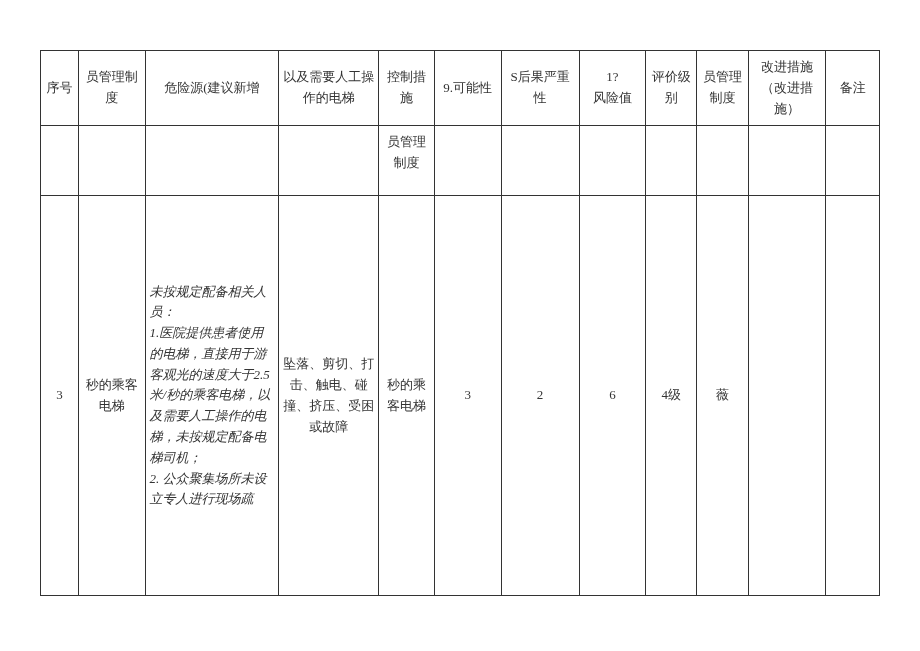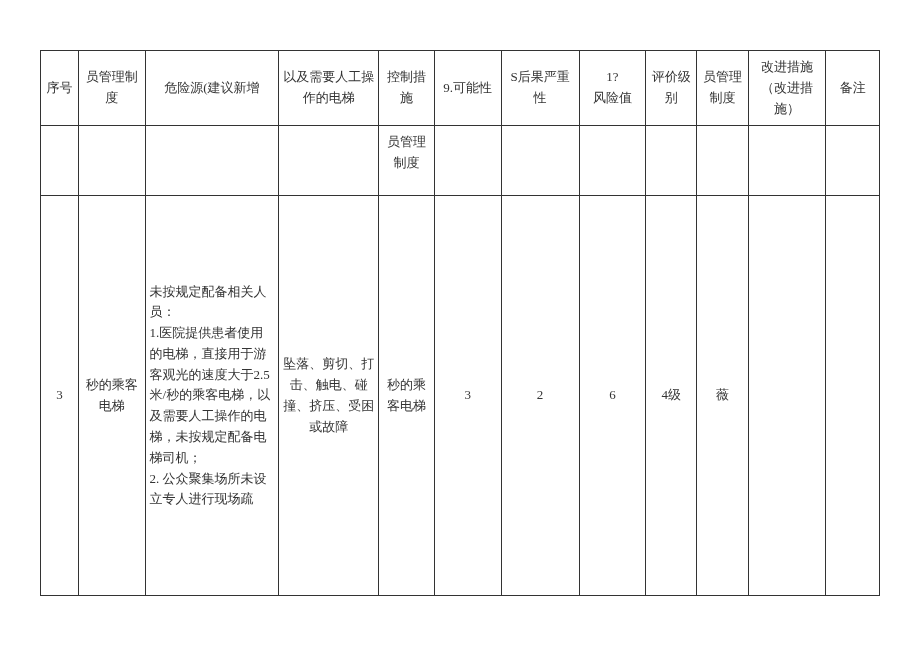--- a/index.html
+++ b/index.html
@@ -39,20 +39,21 @@
     .col-control { width: 50px; }
     .col-possibility { width: 60px; }
     .col-severity { width: 70px; }
     .col-risk { width: 60px; }
     .col-eval { width: 46px; }
     .col-mgmt { width: 46px; }
     .col-suggest { width: 70px; }
     .col-note { width: 48px; }
     .left-text {
       text-align: left;
+      font-style: italic;
     }
     .partial-row td {
       height: 70px;
       vertical-align: top;
       border-top: none;
     }
     .partial-row td:nth-child(5) {
       vertical-align: top;
       padding-top: 6px;
     }

